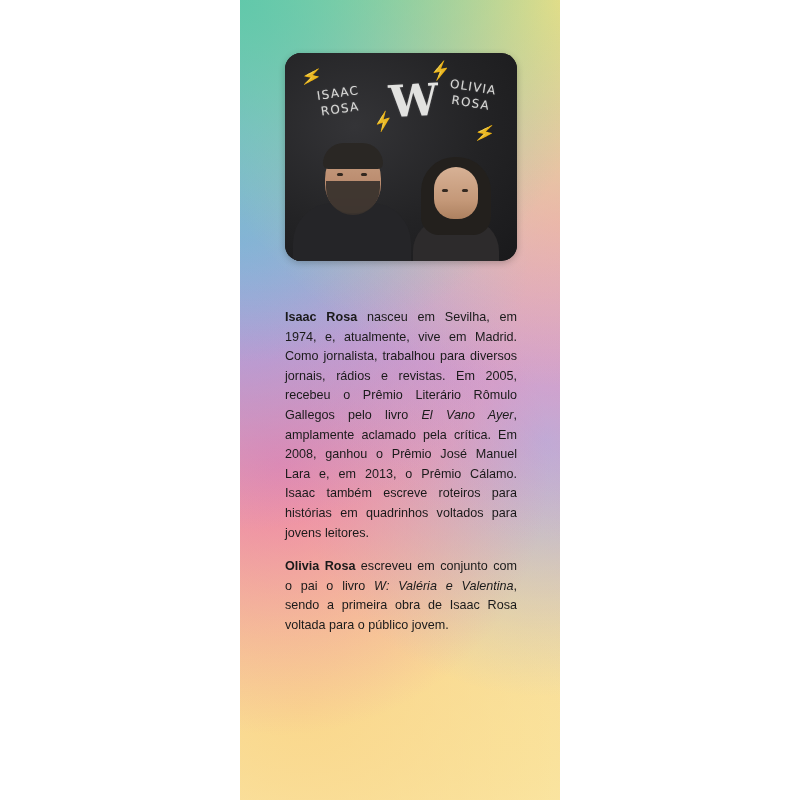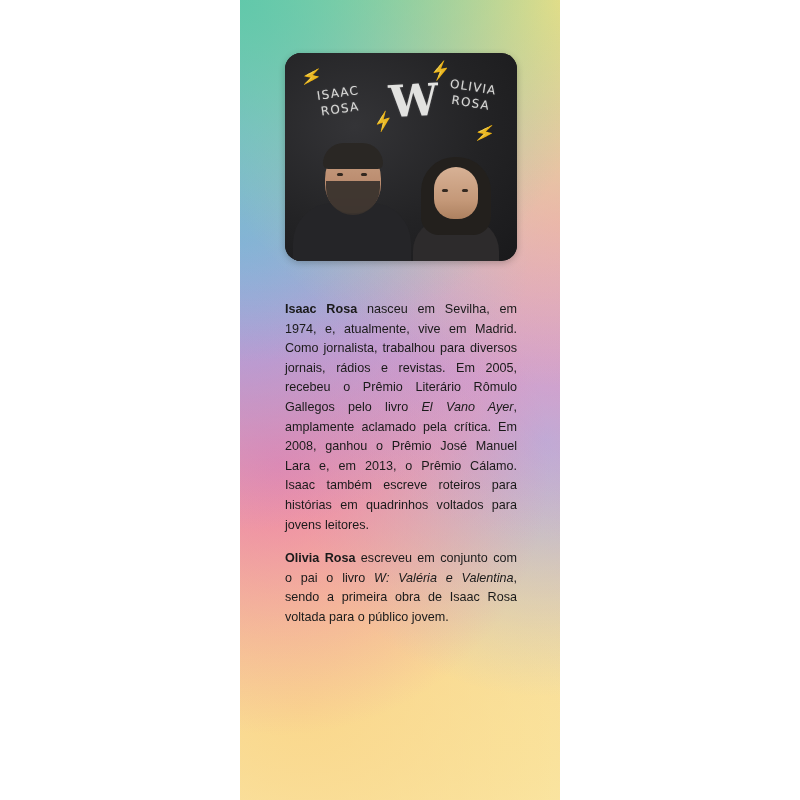--- a/index.html
+++ b/index.html
@@ -206,21 +206,21 @@
     height: 3px;
     border-radius: 3px;
     background: #1b1511;
     opacity: 0.85;
   }
 
   
   .bio {
     position: absolute;
     left: 45px;   
-    top: 300px;
+    top: 308px;
     width: 232px;
     color: #1a1a1a;
     font-family: "Liberation Sans", sans-serif;
     font-size: 12.6px;
     line-height: 19.6px;
     text-align: justify;
     text-justify: inter-word;
     hyphens: manual;
   }
 

